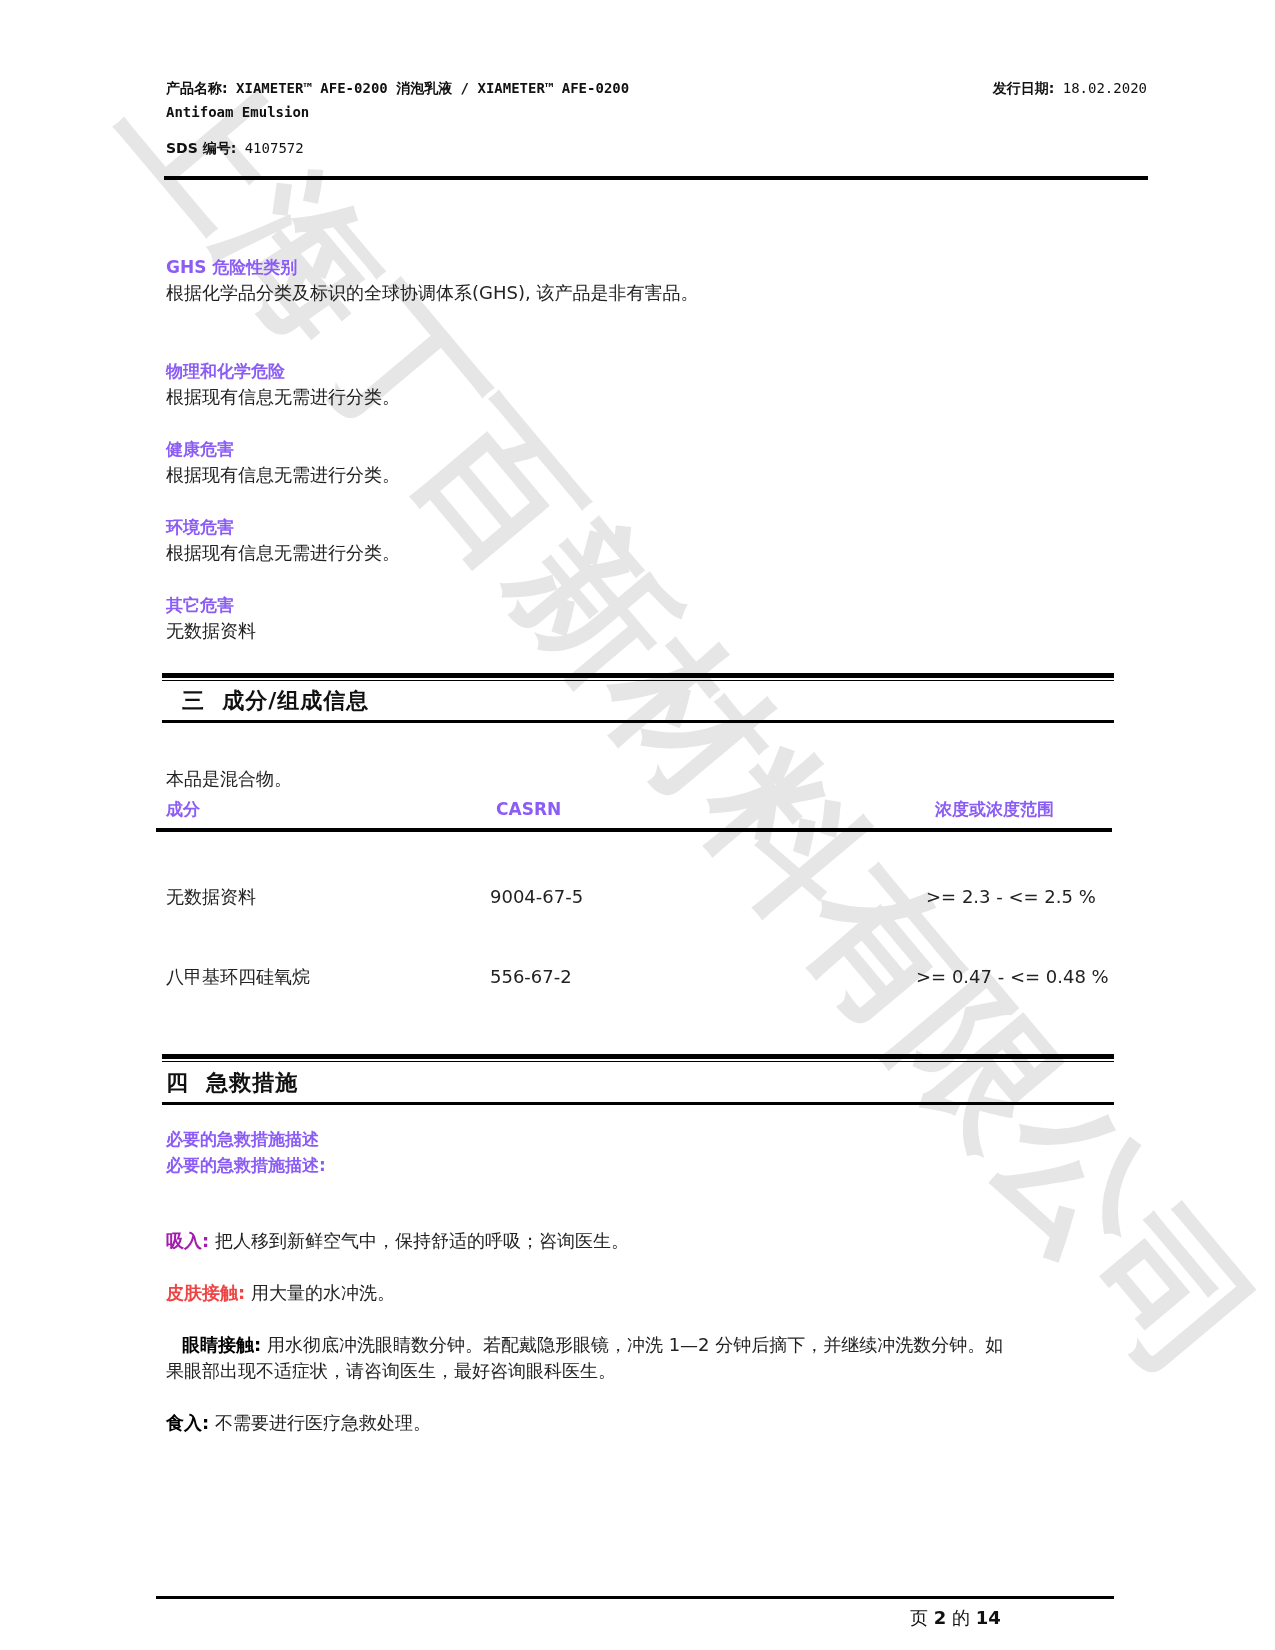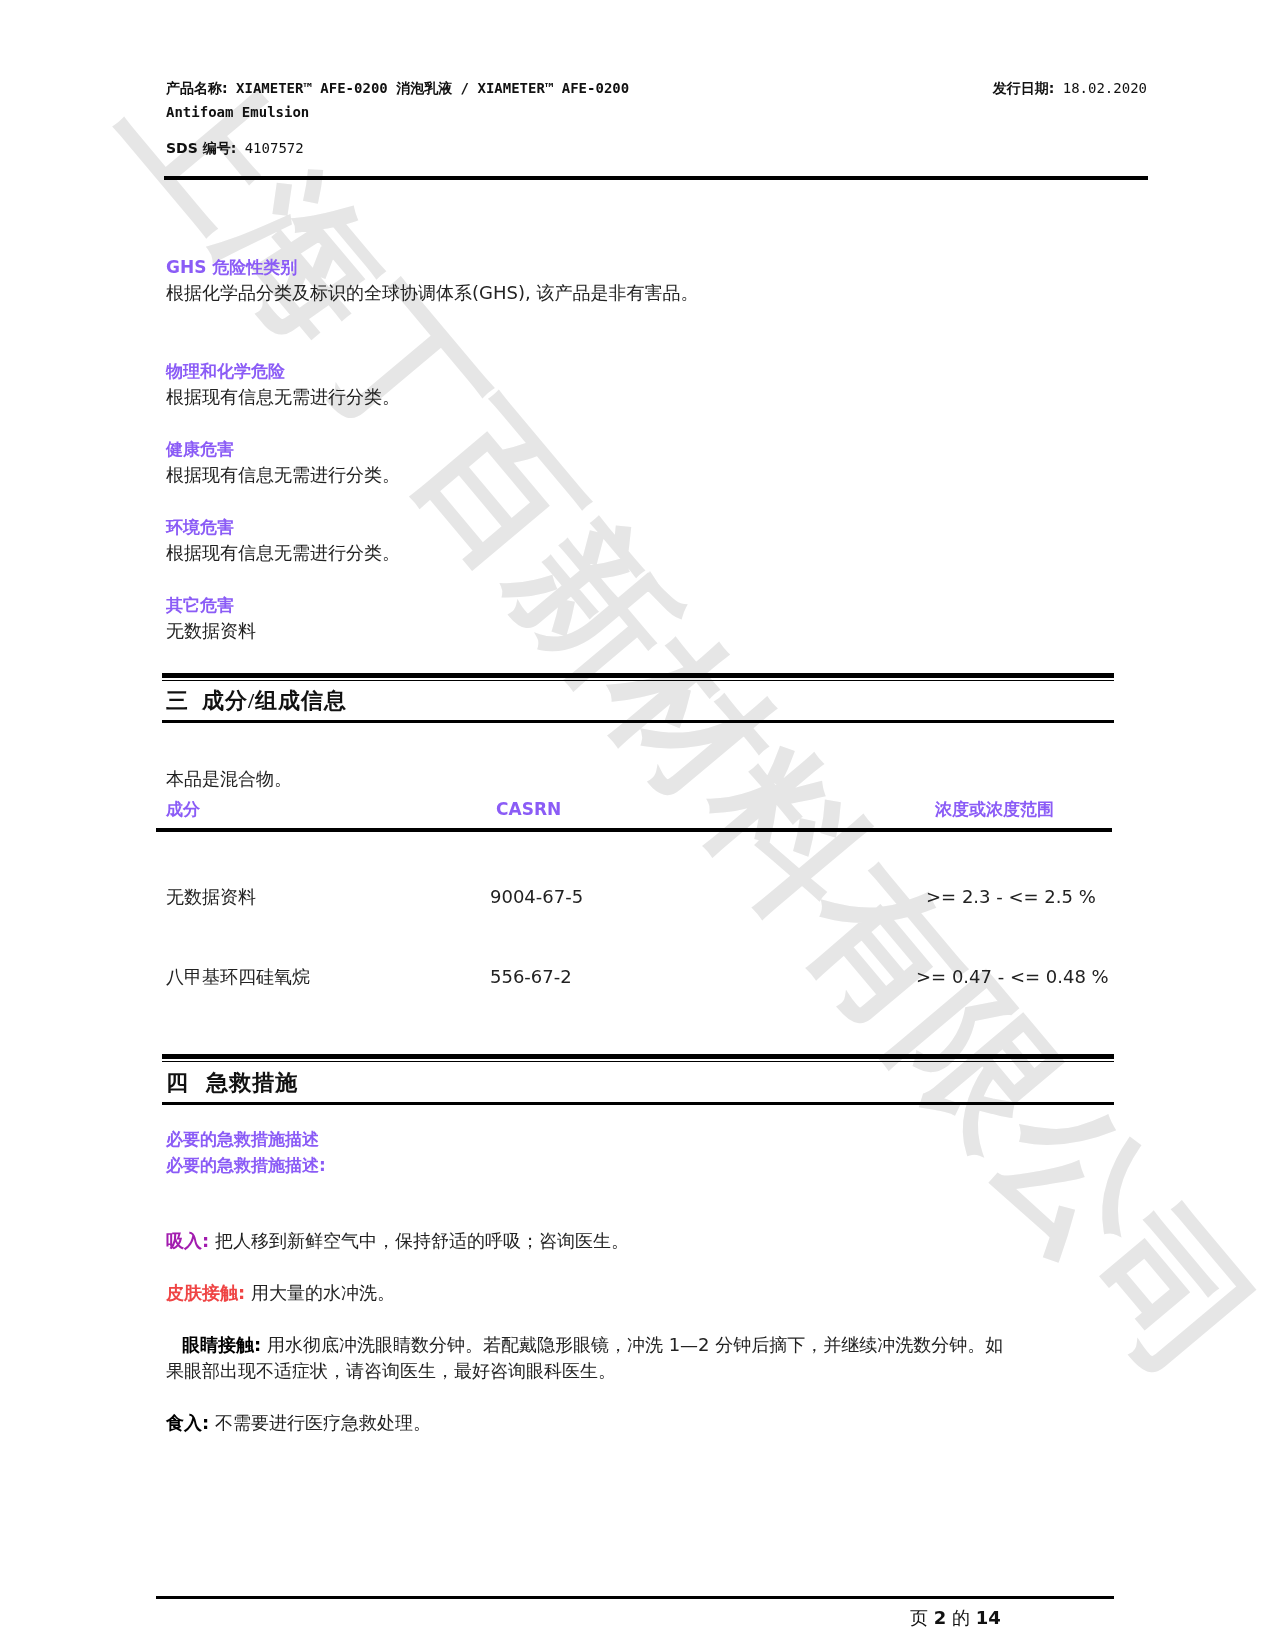--- a/index.html
+++ b/index.html
@@ -56,21 +56,21 @@
     <div class="h">环境危害</div>
     <div class="txt">根据现有信息无需进行分类。</div>
   </div>
   <div class="abs" style="left:166px; top:592px;">
     <div class="h">其它危害</div>
     <div class="txt">无数据资料</div>
   </div>
 
   <div class="rule" style="left:162px; top:673px; width:952px; height:5px;"></div>
   <div class="rule" style="left:162px; top:680px; width:952px; height:1px;"></div>
-  <div class="abs sec-title" style="left:166px; top:686px;font-family:Liberation Serif, serif;">
+  <div class="abs sec-title" style="left:182px; top:686px;">
     <span>三</span>&nbsp;&nbsp;<span>成分/组成信息</span>
   </div>
   <div class="rule" style="left:162px; top:720px; width:952px; height:3px;"></div>
 
   <div class="abs txt" style="left:166px; top:766px;">本品是混合物。</div>
 
   <div class="abs h" style="left:166px; top:796px;">成分</div>
   <div class="abs h mono" style="left:496px; top:796px; font-weight:bold;">CASRN</div>
   <div class="abs h" style="left:935px; top:796px;">浓度或浓度范围</div>
   <div class="rule" style="left:156px; top:828px; width:956px; height:4px;"></div>

